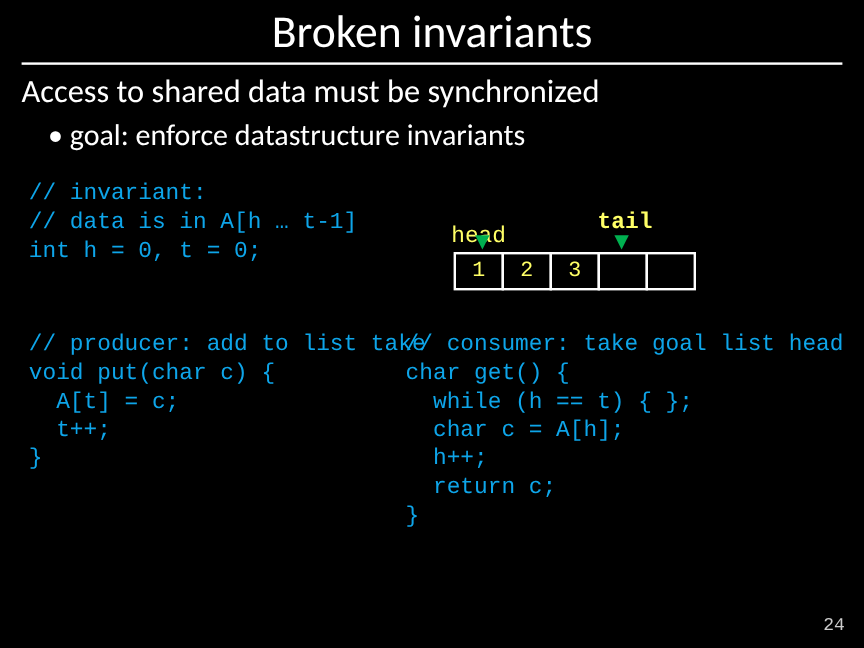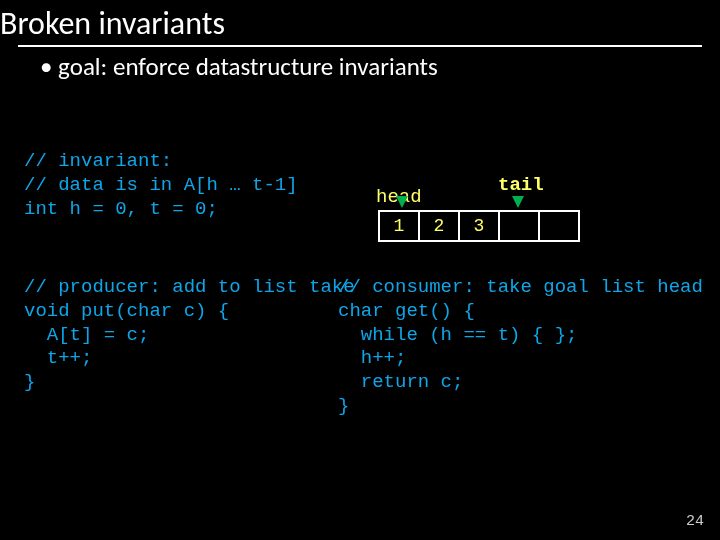--- a/index.html
+++ b/index.html
@@ -12,21 +12,22 @@
     font-family: Calibri, Arial, sans-serif;
     overflow: hidden;
   }
   .slide {
     position: relative;
     width: 720px;
     height: 540px;
     box-sizing: border-box;
   }
   .title {
-    font-size: 32px;
+    text-align: center;
+    font-size: 38px;
     padding-top: 4px;
     font-weight: 400;
   }
   .title-rule {
     margin: 2px 18px 0 18px;
     border: none;
     border-top: 2px solid #fff;
   }
   .subtitle {
     font-size: 27px;
@@ -110,20 +111,21 @@
   }
 </style>
 </head>
 <body>
 
 <div class="slide">
 
   <div class="title">Broken invariants</div>
   <hr class="title-rule">
 
+  <div class="subtitle">Access to shared data must be synchronized</div>
   <div class="bullet">goal: enforce datastructure invariants</div>
 
   <div class="code code-top">
     <div>// invariant:</div>
     <div>// data is in A[h … t-1]</div>
     <div>int h = 0, t = 0;</div>
   </div>
 
   <div class="diagram">
     <span class="label-head">head</span>
@@ -144,19 +146,20 @@
     <div>void put(char c) {</div>
     <div>&nbsp;&nbsp;A[t] = c;</div>
     <div>&nbsp;&nbsp;t++;</div>
     <div>}</div>
   </div>
 
   <div class="code code-cons">
     <div>// consumer: take goal list head</div>
     <div>char get() {</div>
     <div>&nbsp;&nbsp;while (h == t) { };</div>
+    <div>&nbsp;&nbsp;char c = A[h];</div>
     <div>&nbsp;&nbsp;h++;</div>
     <div>&nbsp;&nbsp;return c;</div>
     <div>}</div>
   </div>
 
   <div class="pagenum">24</div>
 </div>
 
 </body></html>

